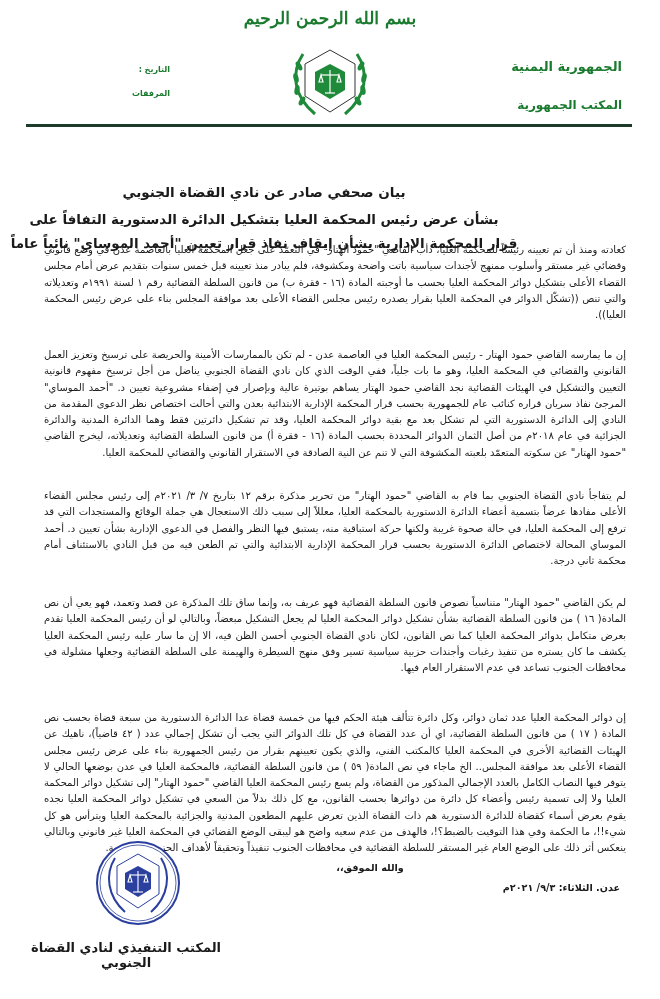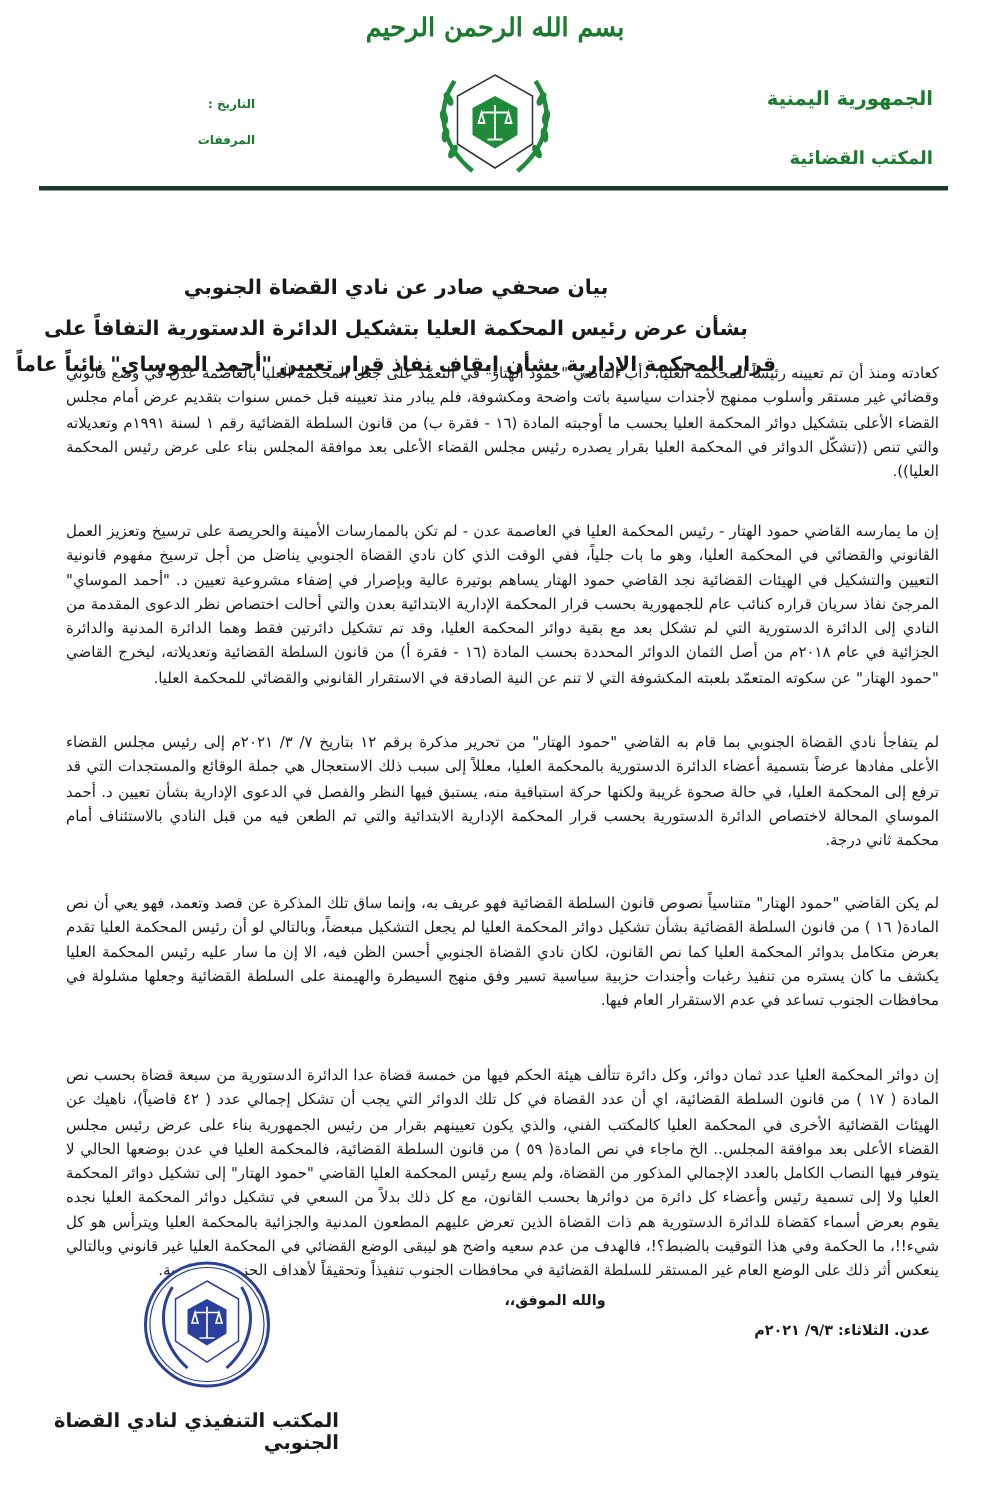--- a/index.html
+++ b/index.html
@@ -55,34 +55,34 @@
 
   .closing {
     position: absolute; left: 0; width: 660px; text-align: center;
     font-size: 9.6px; font-weight: bold; top: 862px; left: 40px;
   }
   .date-line {
     position: absolute; right: 40px; top: 882px; font-size: 9.6px; font-weight: bold;
   }
   .seal-bottom { position: absolute; left: 95px; top: 840px; width: 86px; height: 86px; }
   .signature {
-    position: absolute; left: 26px; top: 940px; width: 200px; text-align: right;
+    position: absolute; left: 26px; top: 940px; width: 200px; text-align: center;
     font-size: 13px; font-weight: bold; color: #1a1a1a;
   }
 </style>
 </head>
 <body>
 
 <div class="page">
 
   <div class="bismillah">بسم الله الرحمن الرحيم</div>
 
   <div class="head-right">
     <div class="country">الجمهورية اليمنية</div>
-    <div>المكتب القضائية</div>
+    <div>المكتب الجمهورية</div>
   </div>
 
   <div class="head-left">
     <div>التاريخ :</div>
     <div>المرفقات</div>
   </div>
 
   <svg class="logo-top" viewBox="0 0 82 76">
 
     <g fill="none" stroke="#1f8a3a" stroke-width="3">

